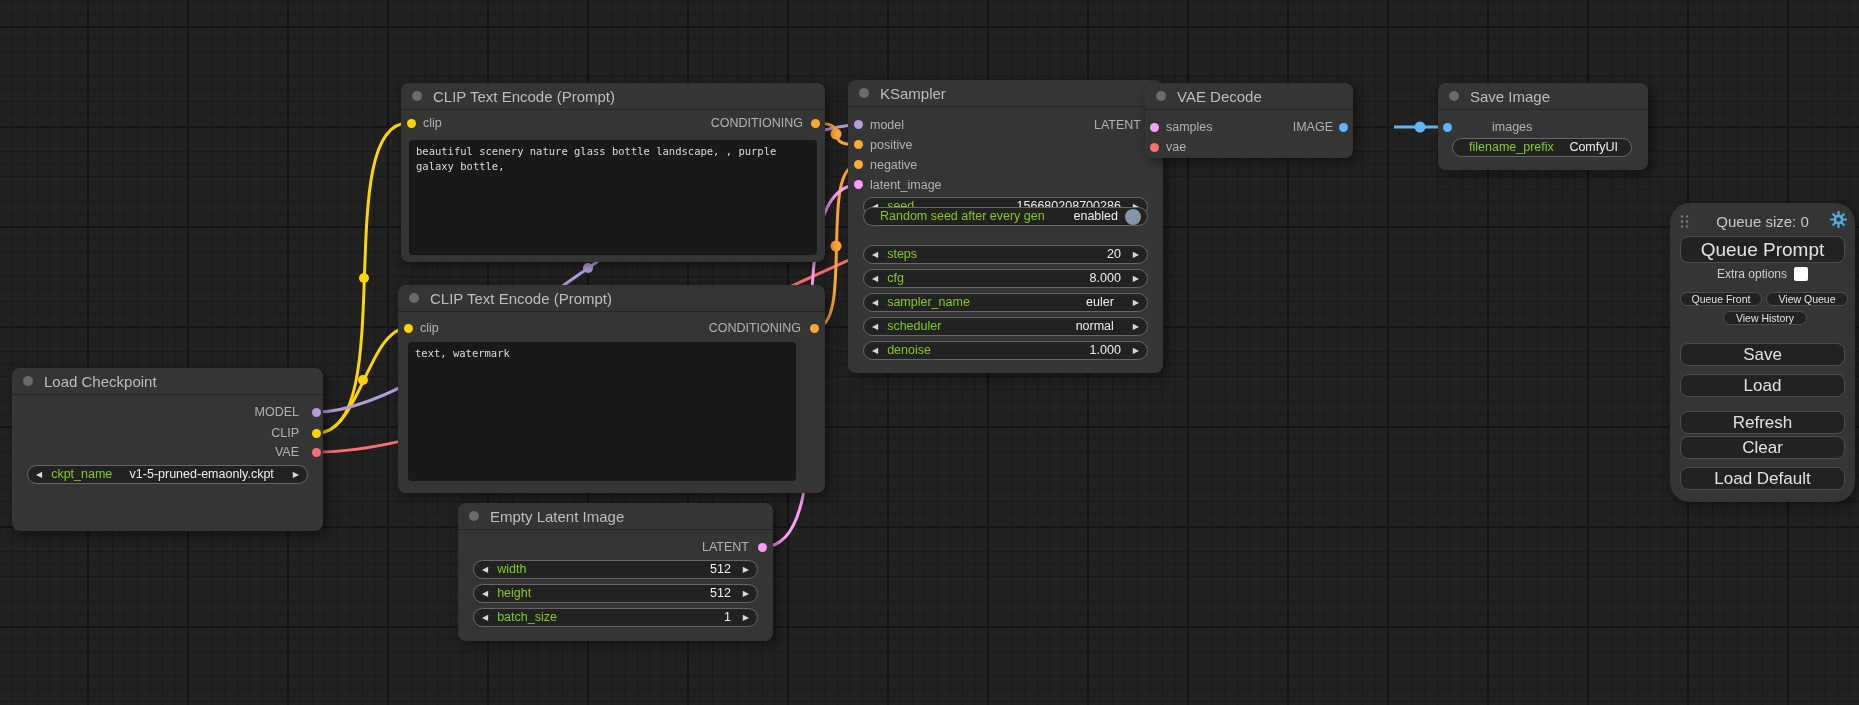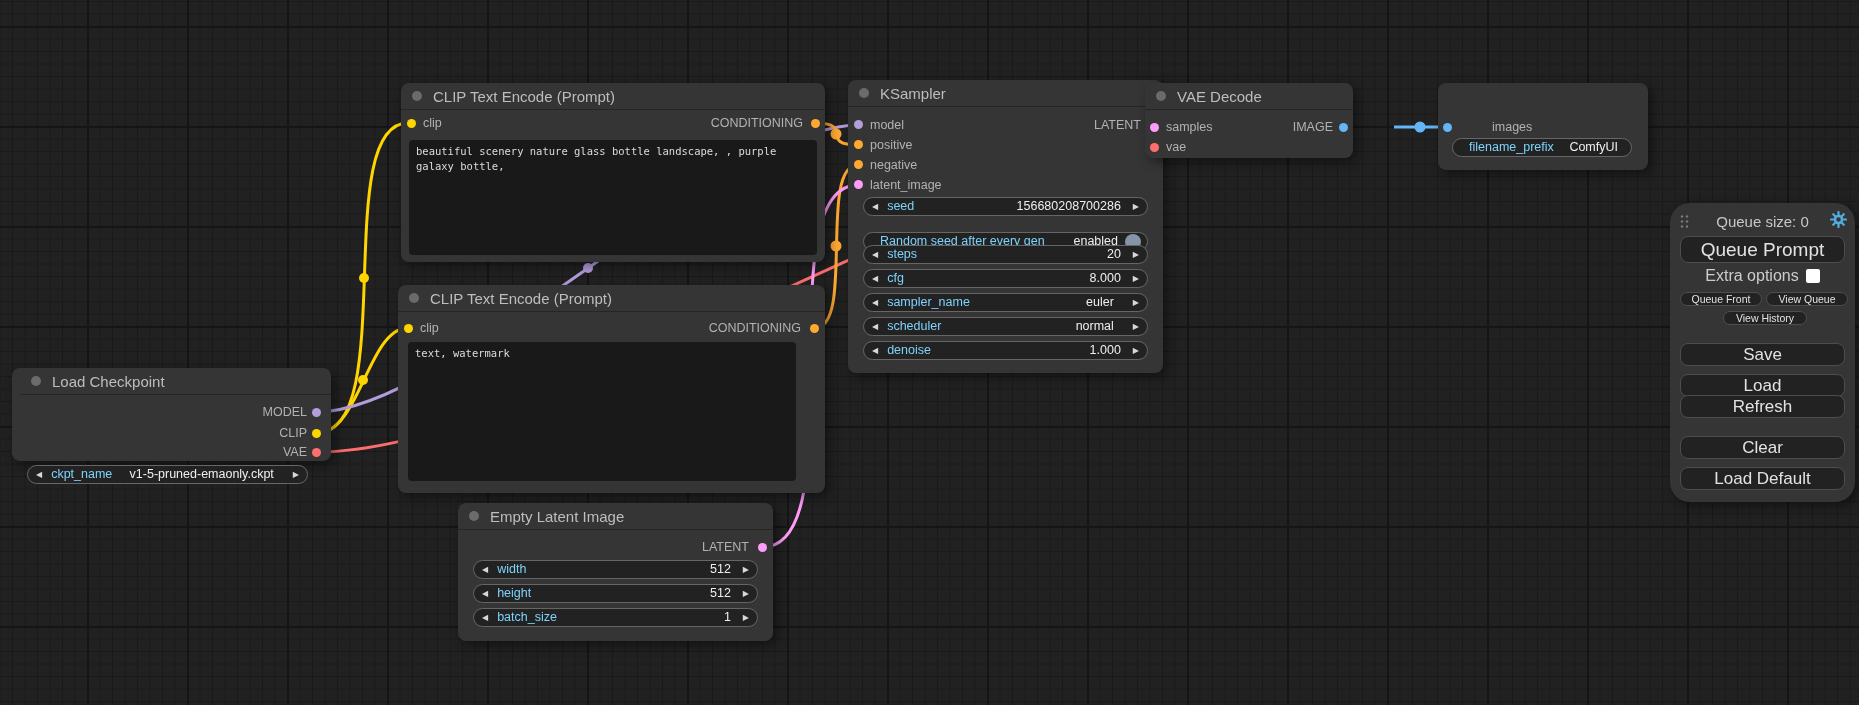--- a/index.html
+++ b/index.html
@@ -28,21 +28,21 @@
   .ntext{font-size:15px;color:#bdbdbd;white-space:nowrap;}
   .port{position:absolute;width:9px;height:9px;border-radius:50%;}
   .plabel{position:absolute;font-size:12.5px;line-height:14px;color:#b2b2b2;white-space:nowrap;}
   .plabel.out{text-align:right;}
   .widget{
     position:absolute;height:19px;background:#222;border:1px solid #666;border-radius:10px;
     display:flex;align-items:center;box-sizing:border-box;font-size:12.5px;line-height:1;
     padding:0 8px;cursor:pointer;
   }
   .warr{font-size:8px;color:#d8d8d8;line-height:1;flex:none;}
-  .wlabel{color:#7dd3fc;margin-left:9px;white-space:nowrap;}
+  .wlabel{color:#84cc16;margin-left:9px;white-space:nowrap;}
   .widget.noarrow .wlabel{margin-left:6px;}
   .wvalue{margin-left:auto;color:#eeeeee;margin-right:12px;white-space:nowrap;}
   .widget.combo .wvalue{margin-right:19px;}
   .widget.noarrow{padding:0 6px 0 10px;}
   .widget.noarrow .wvalue{margin-right:7px;}
   .toggle{width:16px;height:16px;border-radius:50%;flex:none;}
   .textbox{
     position:absolute;background:#191919;border-radius:4px;color:#dcdcdc;
     font-family:"DejaVu Sans Mono",monospace;font-size:10.5px;line-height:1.4;
     padding:4px 7px;box-sizing:border-box;white-space:pre-wrap;word-break:break-word;
@@ -56,21 +56,21 @@
     position:absolute;background:#222;border:1px solid #4d4d4d;border-radius:8px;
     color:#e2e2e2;display:flex;align-items:center;justify-content:center;
     box-sizing:border-box;cursor:pointer;white-space:nowrap;
   }
   .btn.big{left:10px;width:165px;height:23px;font-size:17px;}
   .btn.qp{left:10px;top:33px;width:165px;height:27px;font-size:19px;}
   .btn.small{height:14px;font-size:10.5px;border-radius:7px;}
   .queue-size{position:absolute;top:10px;left:0;width:100%;text-align:center;
     font-size:15px;color:#c7c7c7;}
   .extra-row{position:absolute;top:64px;left:0;width:100%;display:flex;
-    align-items:center;justify-content:center;gap:7px;font-size:16px;color:#cccccc;}
+    align-items:center;justify-content:center;gap:7px;font-size:12px;color:#cccccc;}
   .checkbox{width:14px;height:14px;background:#fff;border-radius:2px;cursor:pointer;flex:none;}
   .handle{position:absolute;left:10px;top:11px;cursor:grab;}
   .gear{position:absolute;right:8px;top:8px;cursor:pointer;}
 </style>
 </head>
 <body>
 
 <svg id="wires" width="1859" height="705">
   <path d="M317,433 C400,433 330,123 408,123" style="stroke: rgb(255, 213, 0);"></path>
   <path d="M317,433 C360,433 368,328 408,328" style="stroke: rgb(255, 213, 0);"></path>
@@ -85,21 +85,21 @@
   <circle cx="363" cy="380" r="5" style="fill: rgb(255, 213, 0);"></circle>
   <circle cx="588" cy="268" r="5" style="fill: rgb(179, 157, 219);"></circle>
   <circle cx="764" cy="300" r="5" style="fill: rgb(255, 110, 110);"></circle>
   <circle cx="836" cy="134" r="5.5" style="fill: rgb(255, 169, 49);"></circle>
   <circle cx="836" cy="246" r="5.5" style="fill: rgb(255, 169, 49);"></circle>
   <circle cx="807" cy="366" r="5" style="fill: rgb(255, 156, 249);"></circle>
   <circle cx="1178" cy="126" r="5.5" style="fill: rgb(255, 156, 249);"></circle>
   <circle cx="1420" cy="127" r="5.5" style="fill: rgb(100, 181, 246);"></circle>
 </svg>
 
-<div class="node" style="left:12px;top:368px;width:311px;height:93px;padding-left:8px;">
+<div class="node" style="left:12px;top:368px;width:311px;height:163px;">
   <div class="ntitle">
     <span class="ndot"></span>
     <span class="ntext">Load Checkpoint</span>
   </div>
   <span class="port" style="left: 300px; top: 40px; background: rgb(179, 157, 219);"></span>
   <span class="plabel out" style="right:24px;top:37px;">MODEL</span>
   <span class="port" style="left: 300px; top: 61px; background: rgb(255, 213, 0);"></span>
   <span class="plabel out" style="right:24px;top:58px;">CLIP</span>
   <span class="port" style="left: 300px; top: 80px; background: rgb(255, 110, 110);"></span>
   <span class="plabel out" style="right:24px;top:77px;">VAE</span>
@@ -177,21 +177,21 @@
   <span class="plabel" style="left:22px;top:98px;">latent_image</span>
   <span class="port" style="left: 300px; top: 40px; background: rgb(255, 156, 249);"></span>
   <span class="plabel out" style="right:22px;top:38px;">LATENT</span>
 
   <div class="widget" style="left:15px;top:117px;width:285px;">
     <span class="warr">◀</span>
     <span class="wlabel">seed</span>
     <span class="wvalue">156680208700286</span>
     <span class="warr">▶</span>
   </div>
-  <div class="widget noarrow" style="left:15px;top:152px;width:285px;">
+  <div class="widget noarrow" style="left:15px;top:127px;width:285px;">
     <span class="wlabel">Random seed after every gen</span>
     <span class="wvalue">enabled</span>
     <span class="toggle" style="background: rgb(131, 149, 167);"></span>
   </div>
   <div class="widget" style="left:15px;top:165px;width:285px;">
     <span class="warr">◀</span>
     <span class="wlabel">steps</span>
     <span class="wvalue">20</span>
     <span class="warr">▶</span>
   </div>
@@ -228,20 +228,24 @@
   </div>
   <span class="port" style="left: 5px; top: 40px; background: rgb(255, 156, 249);"></span>
   <span class="plabel" style="left:21px;top:37px;">samples</span>
   <span class="port" style="left: 5px; top: 60px; background: rgb(255, 110, 110);"></span>
   <span class="plabel" style="left:21px;top:57px;">vae</span>
   <span class="port" style="left: 194px; top: 40px; background: rgb(100, 181, 246);"></span>
   <span class="plabel out" style="right:20px;top:37px;">IMAGE</span>
 </div>
 
 <div class="node" style="left:1438px;top:83px;width:210px;height:87px;">
+  <div class="ntitle">
+    <span class="ndot"></span>
+    <span class="ntext">Save Image</span>
+  </div>
   <span class="port" style="left: 5px; top: 40px; background: rgb(100, 181, 246);"></span>
   <span class="plabel" style="left:21px;top:37px;padding-left:33px;">images</span>
   <div class="widget noarrow" style="left:14px;top:55px;width:180px;">
     <span class="wlabel">filename_prefix</span>
     <span class="wvalue">ComfyUI</span>
   </div>
 </div>
 
 <div class="panel">
   <span class="handle">
@@ -275,16 +279,16 @@
   <div class="btn qp">Queue Prompt</div>
   <div class="extra-row">
     <span>Extra options</span>
     <span class="checkbox"></span>
   </div>
   <div class="btn small" style="left:10px;top:89px;width:82px;">Queue Front</div>
   <div class="btn small" style="left:96px;top:89px;width:82px;">View Queue</div>
   <div class="btn small" style="left:53px;top:108px;width:84px;">View History</div>
   <div class="btn big" style="top:140px;">Save</div>
   <div class="btn big" style="top:171px;">Load</div>
-  <div class="btn big" style="top:192px;">Refresh</div>
+  <div class="btn big" style="top:208px;">Refresh</div>
   <div class="btn big" style="top:233px;">Clear</div>
   <div class="btn big" style="top:264px;">Load Default</div>
 </div>
 
 </body></html>

